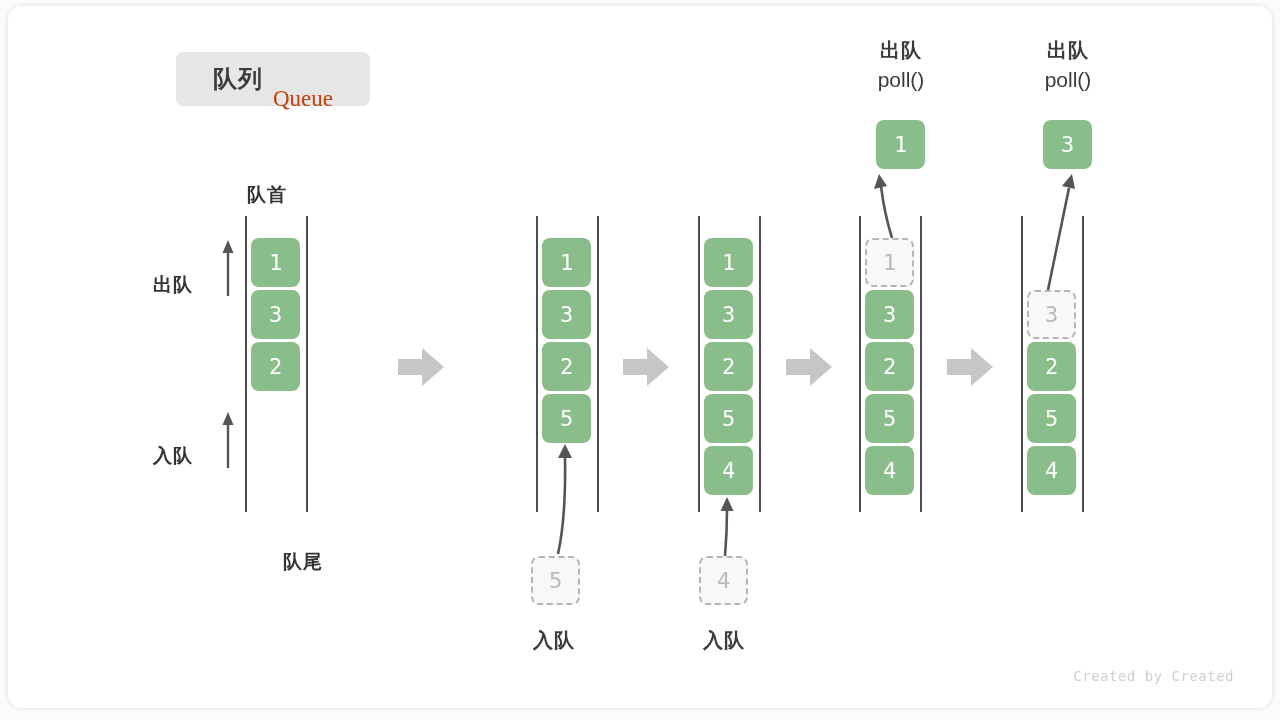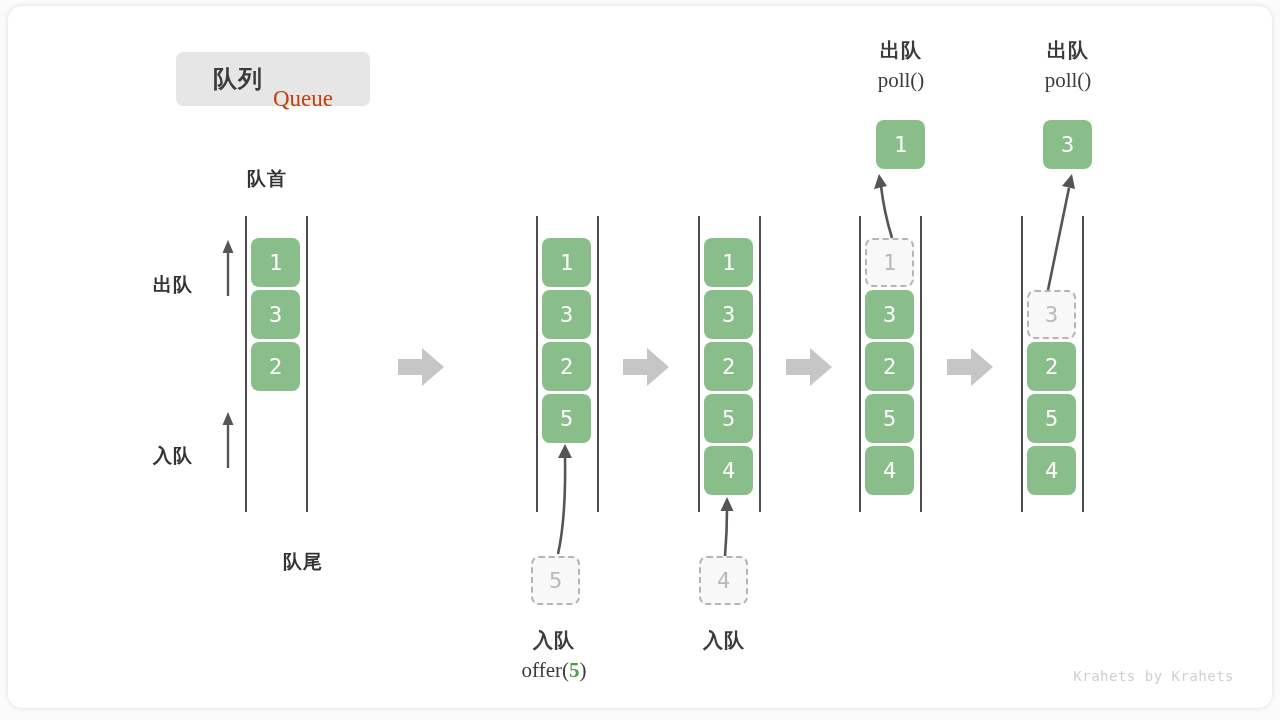--- a/index.html
+++ b/index.html
@@ -72,21 +72,21 @@
   }
   .op-label .cn {
     display: block;
     font-size: 20px;
     font-weight: bold;
     color: #3b3b3b;
     letter-spacing: 1px;
   }
   .op-label .code {
     display: block;
-    font-family: Liberation Serif, serif;
+    font-family: Liberation Sans, sans-serif;
     font-size: 21px;
     color: #3b3b3b;
   }
   .op-label .code .arg { color: #4e9a4e; font-weight: bold; }
 
   
   .rail {
     position: absolute;
     width: 2px;
     background: #4d4d4d;
@@ -141,21 +141,21 @@
 <body>
 
 <div id="stage">
   <div id="card">
 
     <div id="title-badge">
       <span class="cn">队列</span>
       <span class="en">Queue</span>
     </div>
 
-    <div class="cn-label" style="left:239px; top:160px;">队首</div>
+    <div class="cn-label" style="left:239px; top:176px;">队首</div>
     <div class="cn-label" style="left:239px; top:543px;margin-left:36px;">队尾</div>
 
     <div class="cn-label" style="left:145px; top:266px;">出队</div>
     <div class="cn-label" style="left:145px; top:437px;">入队</div>
 
     <svg class="thin-arrow" style="left:208px; top:232px;" width="24" height="60">
       <line x1="12" y1="58" x2="12" y2="12" stroke="#555555" stroke-width="2.4"></line>
       <polygon points="12,2 6.5,15 17.5,15" fill="#555555"></polygon>
     </svg>
 
@@ -185,21 +185,20 @@
       <div class="cell filled" style="left:534px; top:388px;">5</div>
     </div>
 
     <div class="cell ghost" style="left:523px; top:550px;">5</div>
     <svg class="thin-arrow" style="left:528px; top:432px;" width="50" height="120">
       <path d="M 22 116 Q 30 80 29 20" stroke="#555555" stroke-width="2.6" fill="none"></path>
       <polygon points="29,6 22,20 36,20" fill="#555555"></polygon>
     </svg>
     <div class="op-label" style="left:466px; top:620px; width:160px;">
       <span class="cn">入队</span>
-      <span class="code"><span>offer(</span><span class="arg">5</span><span>)</span></span>
     </div>
 
     <svg class="flow-arrow" style="left:615px; top:340px;" viewBox="0 0 46 42">
       <polygon points="0,13 24,13 24,2 46,21 24,40 24,29 0,29" fill="#c6c6c6"></polygon>
     </svg>
 
     <div>
       <div class="rail" style="left:690px; top:210px; height:296px;"></div>
       <div class="rail" style="left:751px; top:210px; height:296px;"></div>
       <div class="cell filled" style="left:696px; top:232px;">1</div>
@@ -258,16 +257,16 @@
     <div class="cell filled" style="left:1035px; top:114px;">3</div>
     <svg class="thin-arrow" style="left:1012px; top:166px;" width="70" height="122">
       <path d="M 28 118 Q 38 70 49 16" stroke="#555555" stroke-width="2.6" fill="none"></path>
       <polygon points="52,2 42,14 55,17" fill="#555555"></polygon>
     </svg>
     <div class="op-label" style="left:980px; top:30px; width:160px;">
       <span class="cn">出队</span>
       <span class="code">poll()</span>
     </div>
 
-    <div id="footer">Krahets by Krahets</div>
+    <div id="footer">Created by Created</div>
 
   </div>
 </div>
 
 </body></html>

